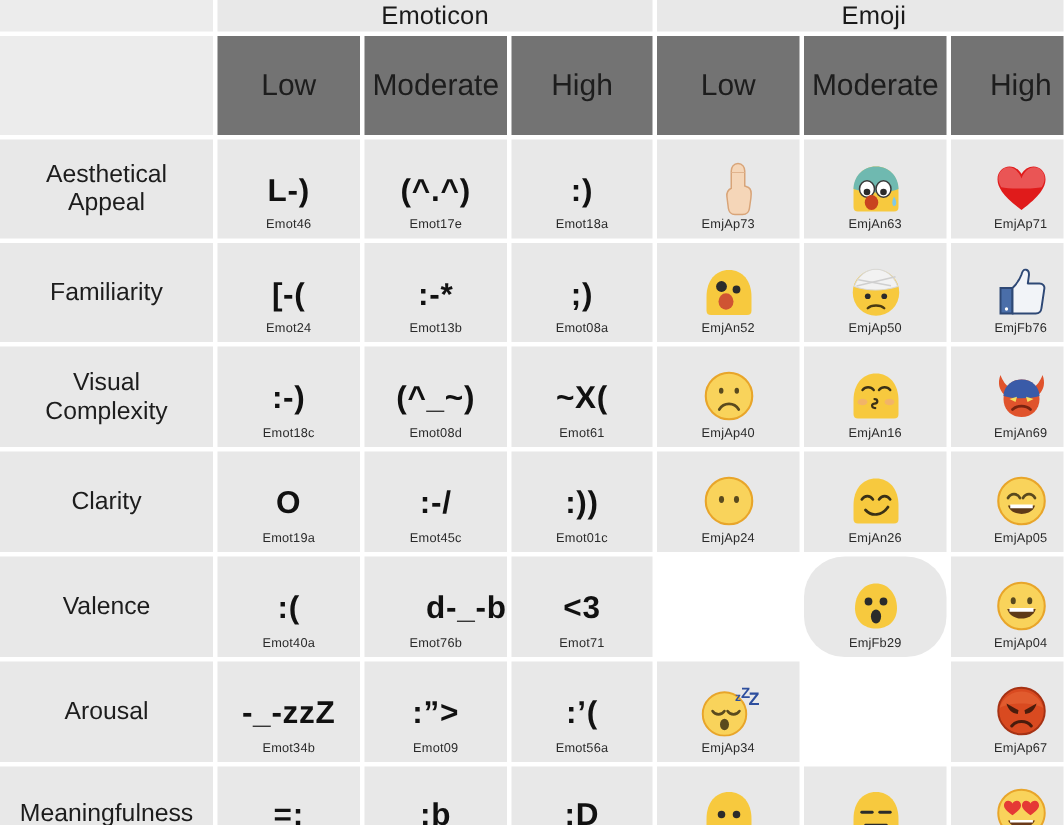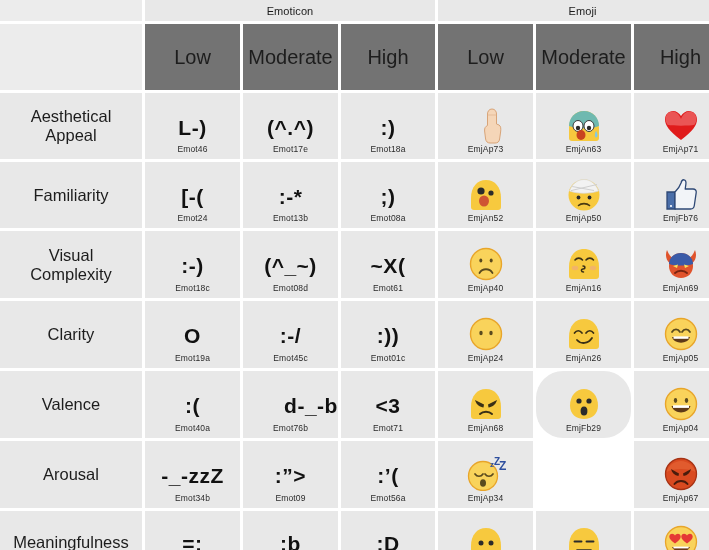--- a/index.html
+++ b/index.html
@@ -28,21 +28,21 @@
     display: flex;
     align-items: center;
     justify-content: center;
     position: relative;
     box-sizing: border-box;
     overflow: hidden;
   }
   .blank { background: #ececec; }
   .grouphdr {
     background: #e8e8e8;
-    font-size: 11px;
+    font-size: 17px;
     color: #1a1a1a;
     letter-spacing: .1px;
   }
   .lvlhdr {
     background: #737373;
     font-size: 20px;
     color: #1d1d1d;
   }
   .rowlabel {
     background: #e8e8e8;
@@ -333,31 +333,20 @@
     <div class="code">Emot40a</div>
   </div>
   <div class="cell datacell" style="grid-column:3;grid-row:7;padding-left:41px;">
     <div class="emoticon">d-_-b</div>
     <div class="code">Emot76b</div>
   </div>
   <div class="cell datacell" style="grid-column:4;grid-row:7;">
     <div class="emoticon">&lt;3</div>
     <div class="code">Emot71</div>
   </div>
-  <div class="cell datacell" style="grid-column:5;grid-row:7;">
-    <div class="emowrap">
-      <svg width="36" height="34" viewBox="0 0 36 34">
-          <path d="M18 2 C27 2 33 9 33 20 L33 29 C33 31 32 32 30 32 L6 32 C4 32 3 31 3 29 L3 20 C3 9 9 2 18 2 Z" fill="#f7c93e"></path>
-          <path d="M7 13 L16 17.5 L15.5 20.5 C12 20 8.5 18 7 13 Z" fill="#3a3016"></path>
-          <path d="M29 13 L20 17.5 L20.5 20.5 C24 20 27.5 18 29 13 Z" fill="#3a3016"></path>
-          <path d="M12 27 C15 24 21 24 24 27" stroke="#3a3016" stroke-width="1.9" fill="none" stroke-linecap="round"></path>
-        </svg>
-    </div>
-    <div class="code">EmjAn68</div>
-  </div>
   <div class="cell datacell" style="grid-column:6;grid-row:7;border-radius:27px;">
     <div class="emowrap">
       <svg width="32" height="34" viewBox="0 0 32 34">
           <path d="M16 2 C24 2 30 9 30 18.5 C30 27 24 32 16 32 C8 32 2 27 2 18.5 C2 9 8 2 16 2 Z" fill="#f7c93e"></path>
           <circle cx="11" cy="14" r="2.6" fill="#2b2b2b"></circle>
           <circle cx="21" cy="14" r="2.6" fill="#2b2b2b"></circle>
           <ellipse cx="16" cy="24" rx="3.4" ry="4.6" fill="#2b2b2b"></ellipse>
         </svg>
     </div>
     <div class="code">EmjFb29</div>

